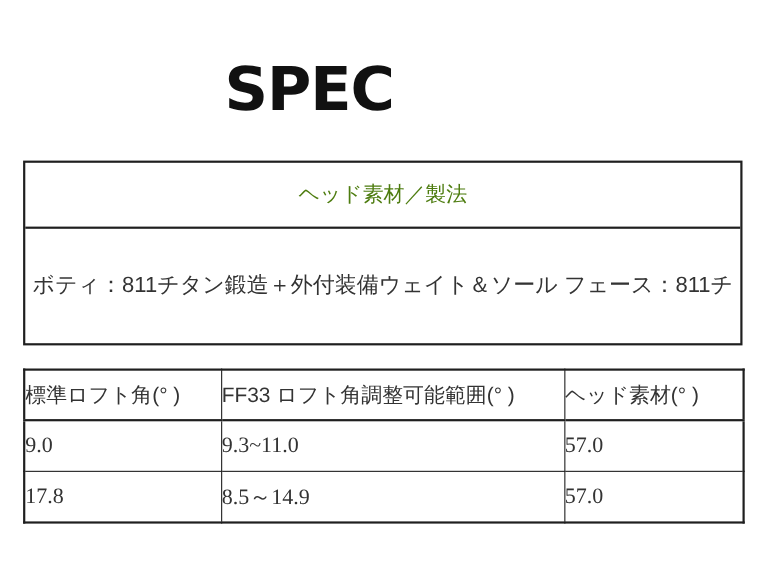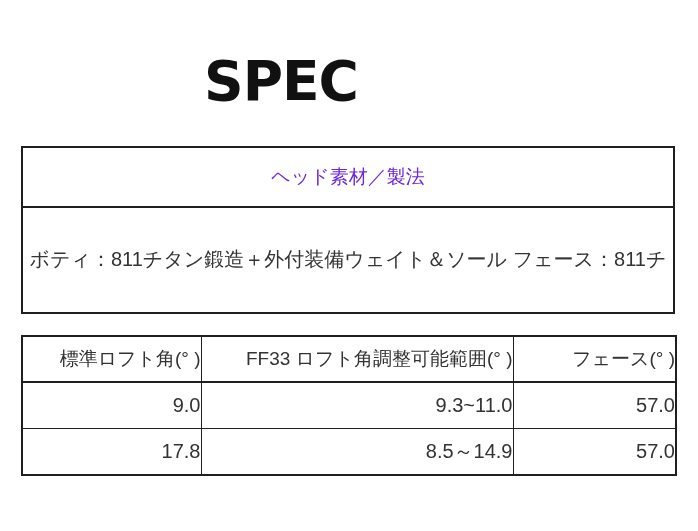--- a/index.html
+++ b/index.html
@@ -40,21 +40,21 @@
     background: #ffffff;
   }
   .material-header {
     height: 60px;
     box-sizing: border-box;
     border-bottom: 2px solid #1f1f1f;
     display: flex;
     align-items: center;
     justify-content: center;
     font-size: 19px;
-    color: #6d28d9;
+    color: #4d7c0f;
   }
   .material-body {
     height: 102px;
     display: flex;
     flex-direction: column;
     align-items: center;
     justify-content: center;
     font-size: 20px;
     color: #333333;
   }
@@ -72,34 +72,35 @@
     border-collapse: collapse;
     table-layout: fixed;
     border: 2px solid #1f1f1f;
     font-size: 20px;
     color: #333333;
     background: #ffffff;
   }
   .spec-table th,
   .spec-table td {
     border: 1px solid #1f1f1f;
-    text-align: right;
+    text-align: left;
     vertical-align: middle;
     padding: 0;
     font-weight: normal;
     overflow: hidden;
     margin-top: 28px;
   }
   .spec-table thead th {
     height: 44px;
     font-size: 19px;
     border-bottom: 2px solid #1f1f1f;
   }
   .spec-table tbody td {
     height: 45px;
+    font-family: Liberation Serif, serif;
   }
 </style>
 </head>
 <body>
 
 <div class="canvas">
 
   <div class="page-title">SPEC</div>
 
   <div class="material-table">
@@ -112,21 +113,21 @@
   <table class="spec-table">
     <colgroup>
       <col style="width:179px">
       <col style="width:312px">
       <col style="width:163px">
     </colgroup>
     <thead>
       <tr>
         <th>標準ロフト角(° )</th>
         <th>FF33 ロフト角調整可能範囲(° )</th>
-        <th>フェース(° )</th>
+        <th>ヘッド素材(° )</th>
       </tr>
     </thead>
     <tbody>
       <tr>
         <td>9.0</td>
         <td>9.3~11.0</td>
         <td>57.0</td>
       </tr>
       <tr>
         <td>17.8</td>

